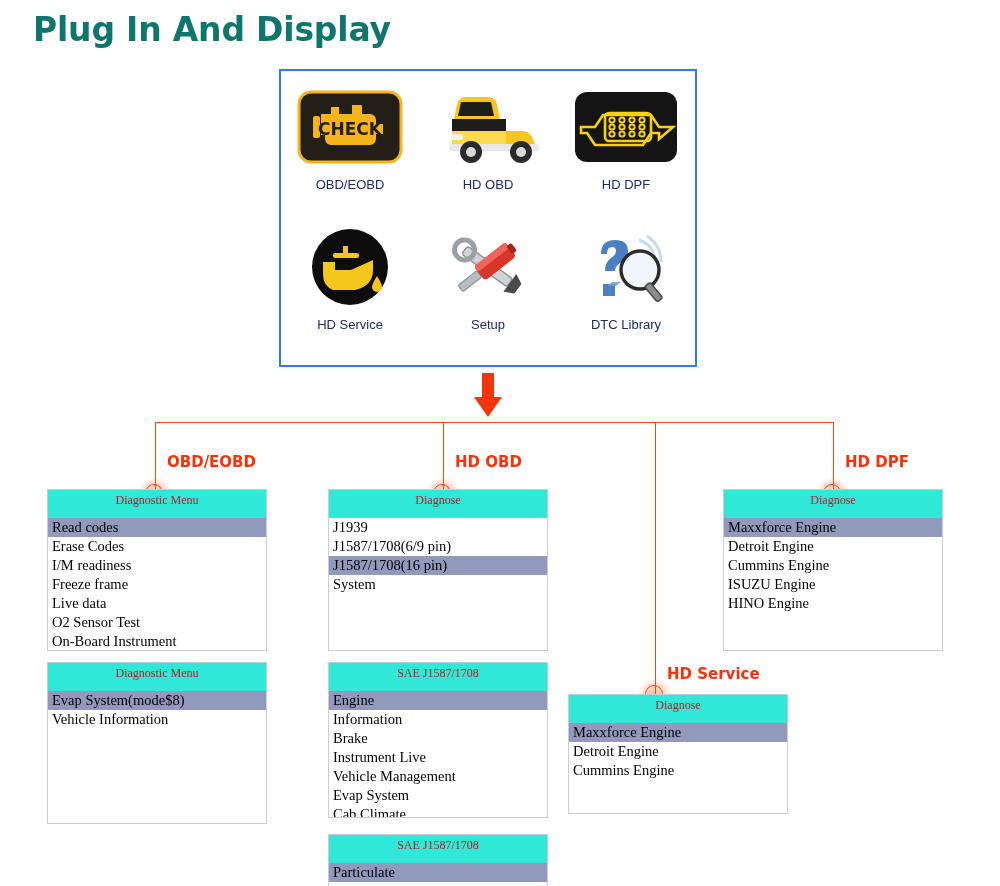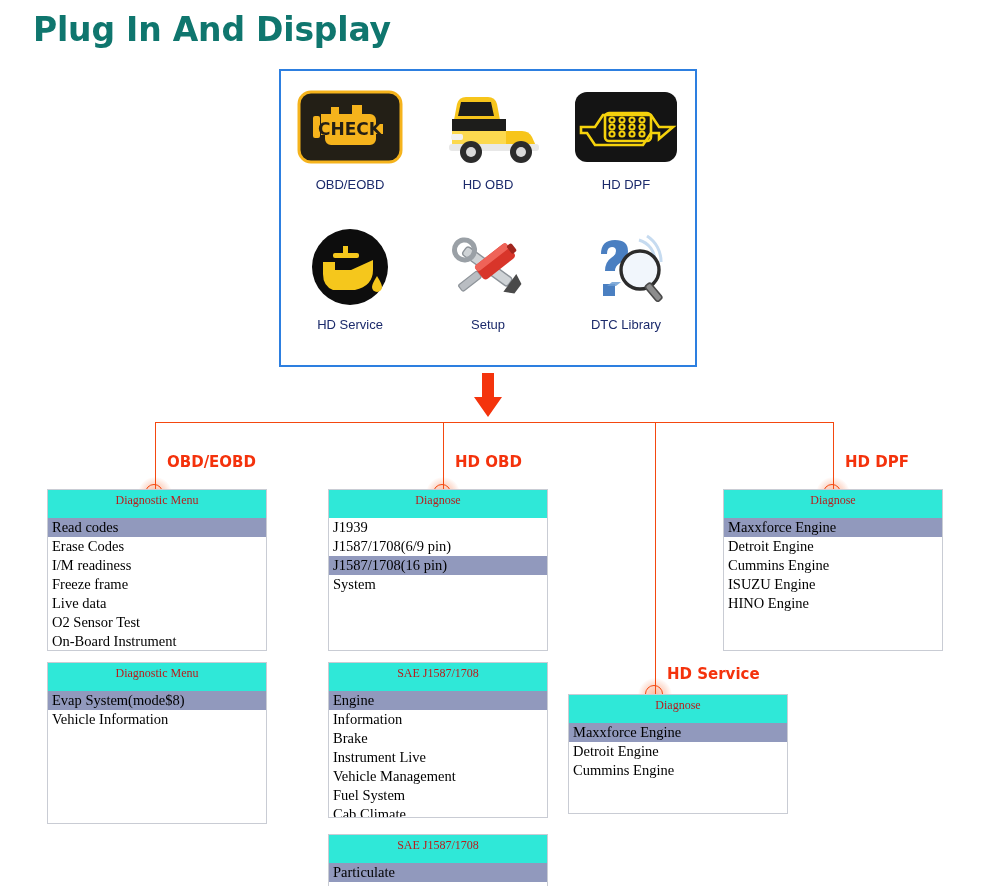--- a/index.html
+++ b/index.html
@@ -326,21 +326,21 @@
 </div>
 
 <div class="panel" style="left:328px; top:662px; width:220px; height:156px;">
   <div class="panel-header">SAE J1587/1708</div>
   <ul class="panel-list">
     <li class="selected">Engine</li>
     <li>Information</li>
     <li>Brake</li>
     <li>Instrument Live</li>
     <li>Vehicle Management</li>
-    <li>Fuel System</li>
+    <li>Evap System</li>
     <li>Cab Climate</li>
   </ul>
 </div>
 
 <div class="panel" style="left:328px; top:834px; width:220px; height:70px;">
   <div class="panel-header">SAE J1587/1708</div>
   <ul class="panel-list">
     <li class="selected">Particulate</li>
   </ul>
 </div>

